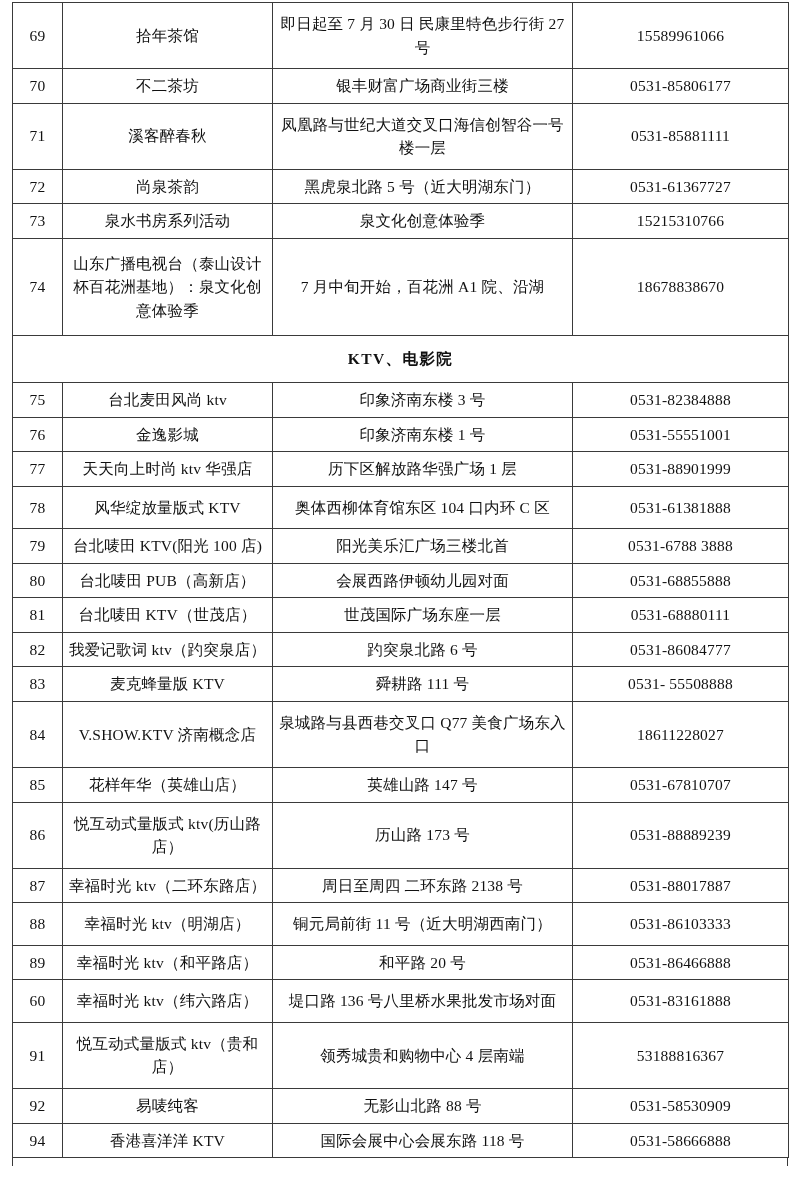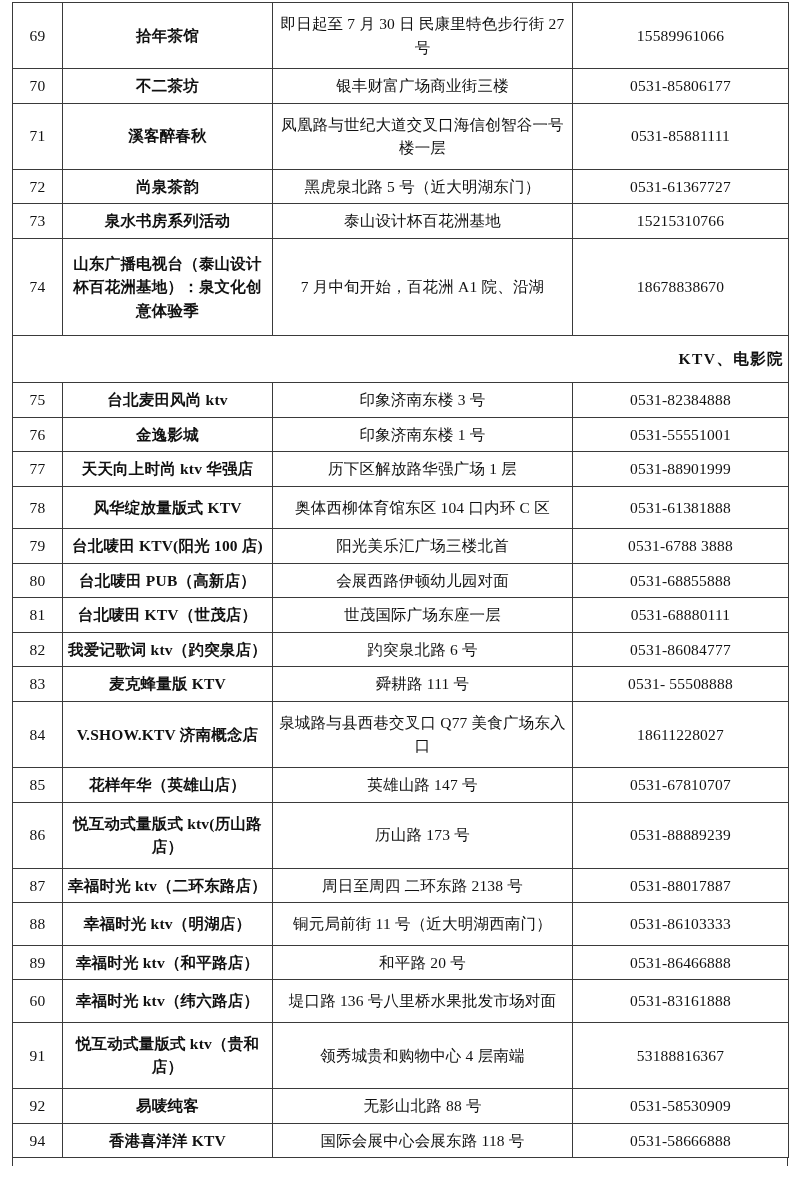--- a/index.html
+++ b/index.html
@@ -50,38 +50,38 @@
     word-break: break-word;
   }
 
   td.cell-index {
     font-size: 15px;
     letter-spacing: 0;
     font-family: "Liberation Serif", "DejaVu Serif", serif;
   }
 
   td.cell-name {
-    font-weight: 700;
+    font-weight: 400;
     font-size: 15.5px;
   }
 
   td.cell-address {
     font-weight: 400;
     font-size: 15.5px;
     margin-top: 36px;
   }
 
   td.cell-phone {
     font-size: 15.5px;
     letter-spacing: 0.3px;
     font-weight: 500;
   }
 
   tr.section-row td.cell-section {
-    text-align: right;
+    text-align: center;
     font-weight: 700;
     font-size: 15.5px;
     letter-spacing: 1.4px;
     padding: 11px 4px;
   }
 
   
   tr[data-lines="2"] td { padding-top: 9px; padding-bottom: 9px; }
   tr[data-lines="3"] td { padding-top: 13px; padding-bottom: 13px; }
 
@@ -125,21 +125,21 @@
         </tr>
         <tr data-lines="1">
           <td class="cell-index">72</td>
           <td class="cell-name">尚泉茶韵</td>
           <td class="cell-address">黑虎泉北路 5 号（近大明湖东门）</td>
           <td class="cell-phone">0531-61367727</td>
         </tr>
         <tr data-lines="1">
           <td class="cell-index">73</td>
           <td class="cell-name">泉水书房系列活动</td>
-          <td class="cell-address">泰山设计杯百花洲基地</td>
+          <td class="cell-address">泉文化创意体验季</td>
           <td class="cell-phone">15215310766</td>
         </tr>
         <tr data-lines="3">
           <td class="cell-index">74</td>
           <td class="cell-name">山东广播电视台（泰山设计杯百花洲基地）：泉文化创意体验季</td>
           <td class="cell-address">7 月中旬开始，百花洲 A1 院、沿湖</td>
           <td class="cell-phone">18678838670</td>
         </tr>
         <tr class="section-row">
           <td class="cell-section" colspan="4">KTV、电影院</td>

